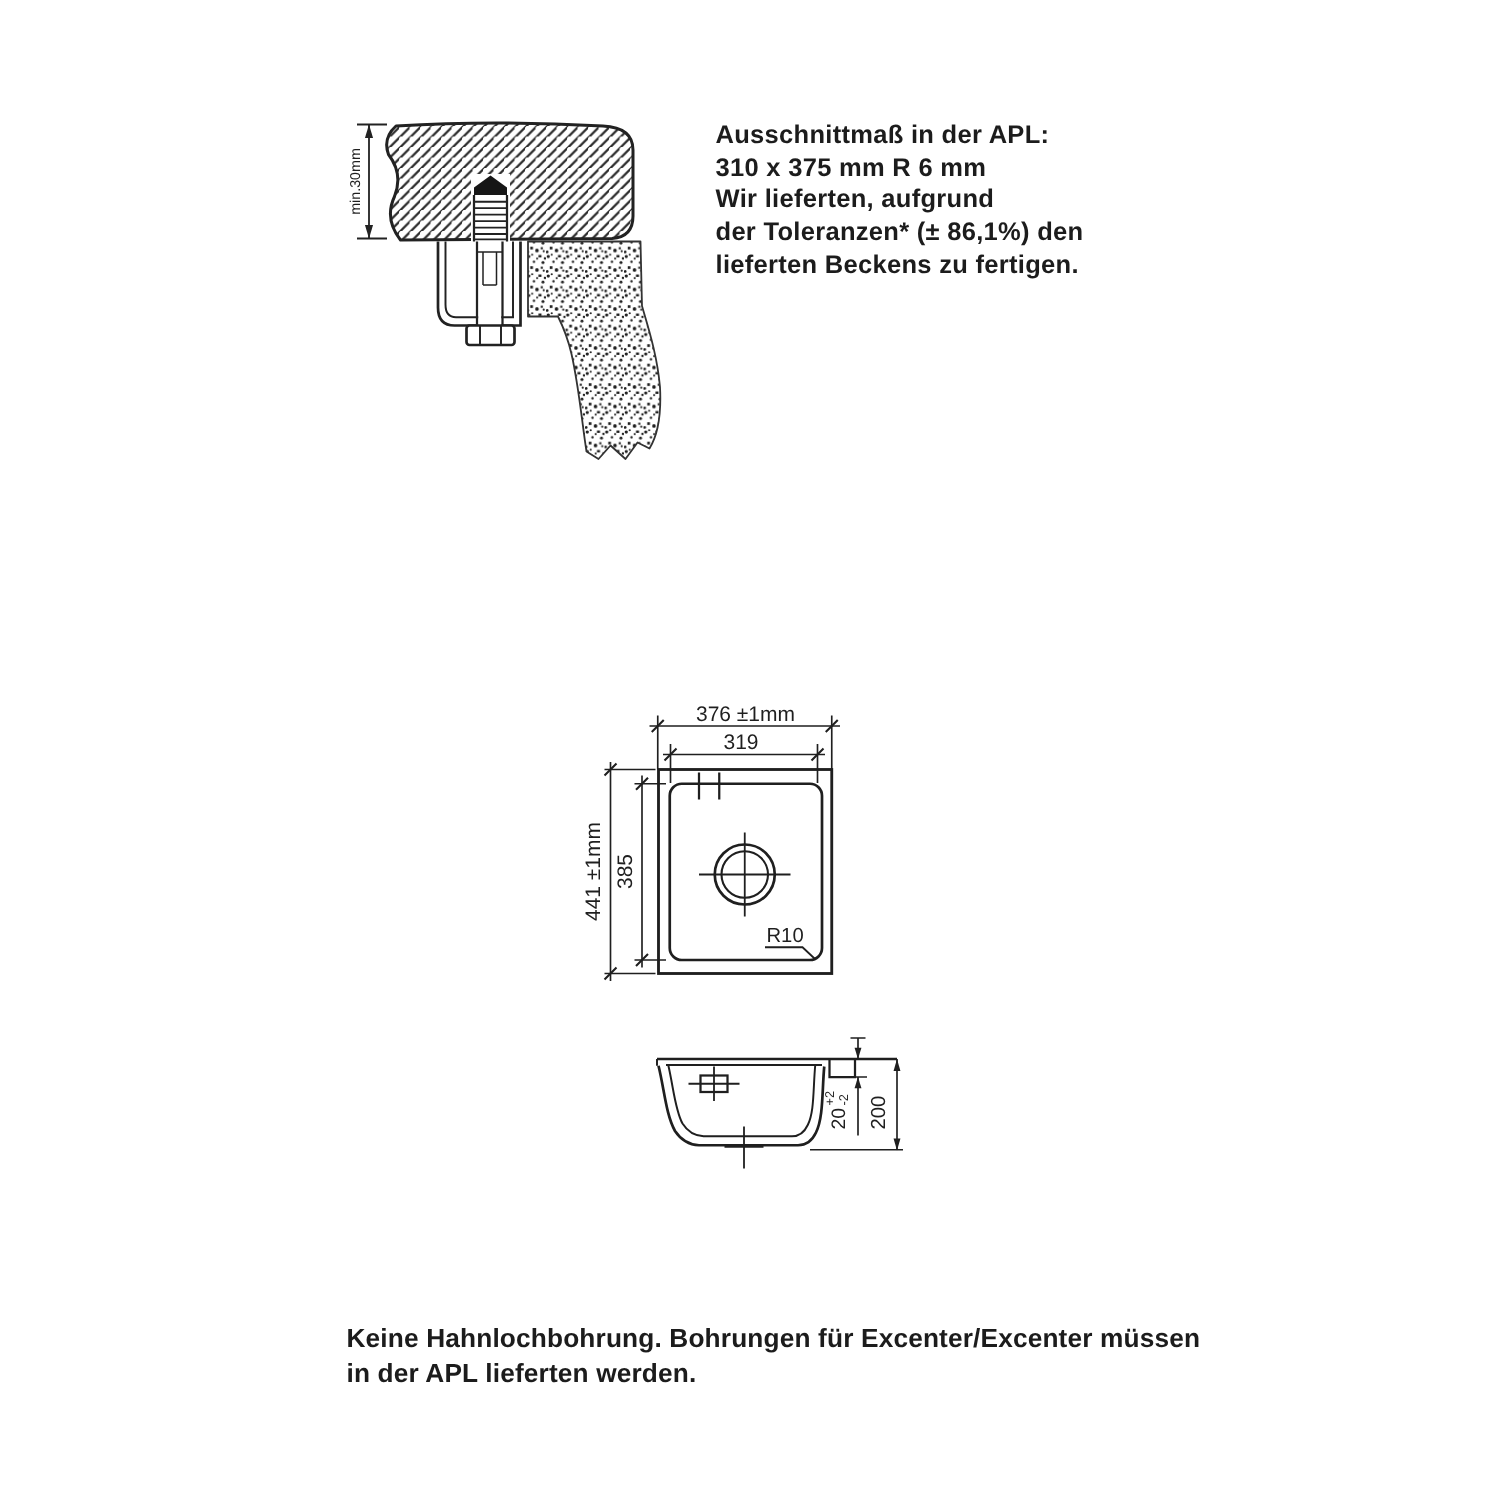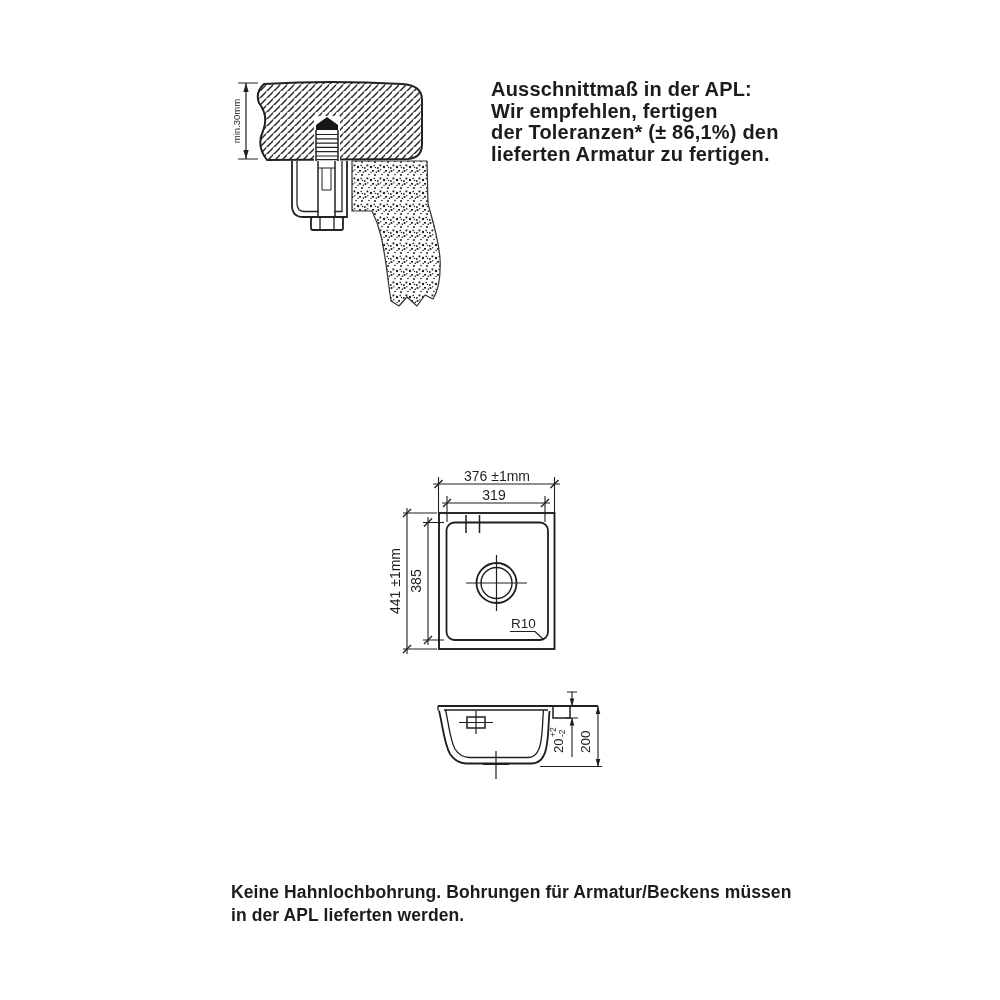--- a/index.html
+++ b/index.html
@@ -3,21 +3,21 @@
 <meta charset="utf-8">
 <style>
   html,body { margin:0; padding:0; background:#ffffff; }
   .page {
     position:relative; width:1000px; height:1000px;
     background:#ffffff; overflow:hidden;
     font-family:"Liberation Sans", sans-serif;
   }
   .drawing-svg { position:absolute; left:0; top:0; }
   .note { position:absolute; color:#1c1c1c; font-weight:bold; }
-  .note-top  { left:477px; top:79px;  font-size:20px;   line-height:21.7px; letter-spacing:0.2px;margin-left:14px; }
+  .note-top  { left:477px; top:79px;  font-size:17px;   line-height:21.7px; letter-spacing:0.2px; }
   .note-bottom { left:231px; top:881px; font-size:17.5px; line-height:23px;  letter-spacing:0.1px; }
   .dimtext { font-size:14px; fill:#1f1f1f; font-family:"Liberation Sans", sans-serif; }
   .dimtext-small { font-size:8.5px; fill:#1f1f1f; font-family:"Liberation Sans", sans-serif; }
   .dimtext-tiny { font-size:9.5px; fill:#1f1f1f; font-family:"Liberation Sans", sans-serif; }
 </style>
 </head>
 <body>
 
 <div class="page">
 
@@ -156,23 +156,24 @@
         <path d="M598,706 V767 M540,766.5 H602" stroke="#1f1f1f" stroke-width="1.1" fill="none"></path>
         <polygon points="598,706 595.7,714 600.3,714" fill="#1f1f1f"></polygon>
         <polygon points="598,767 595.7,759 600.3,759" fill="#1f1f1f"></polygon>
         <text class="dimtext" style="font-size:13.5px" transform="translate(590,753) rotate(-90)">200</text>
       </g>
     </g>
   </svg>
 
   <div class="note note-top">
     <div>Ausschnittmaß in der APL:</div>
-    <div>Wir empfehlen, fertigen</div>
+    <div>310 x 375 mm R 6 mm</div>
+    <div>Wir lieferten, aufgrund</div>
     <div>der Toleranzen* (± 86,1%) den</div>
-    <div>lieferten Armatur zu fertigen.</div>
+    <div>lieferten Beckens zu fertigen.</div>
   </div>
 
   <div class="note note-bottom">
-    <div>Keine Hahnlochbohrung. Bohrungen für Armatur/Beckens müssen</div>
+    <div>Keine Hahnlochbohrung. Bohrungen für Excenter/Excenter müssen</div>
     <div>in der APL lieferten werden.</div>
   </div>
 
 </div>
 
 </body></html>

